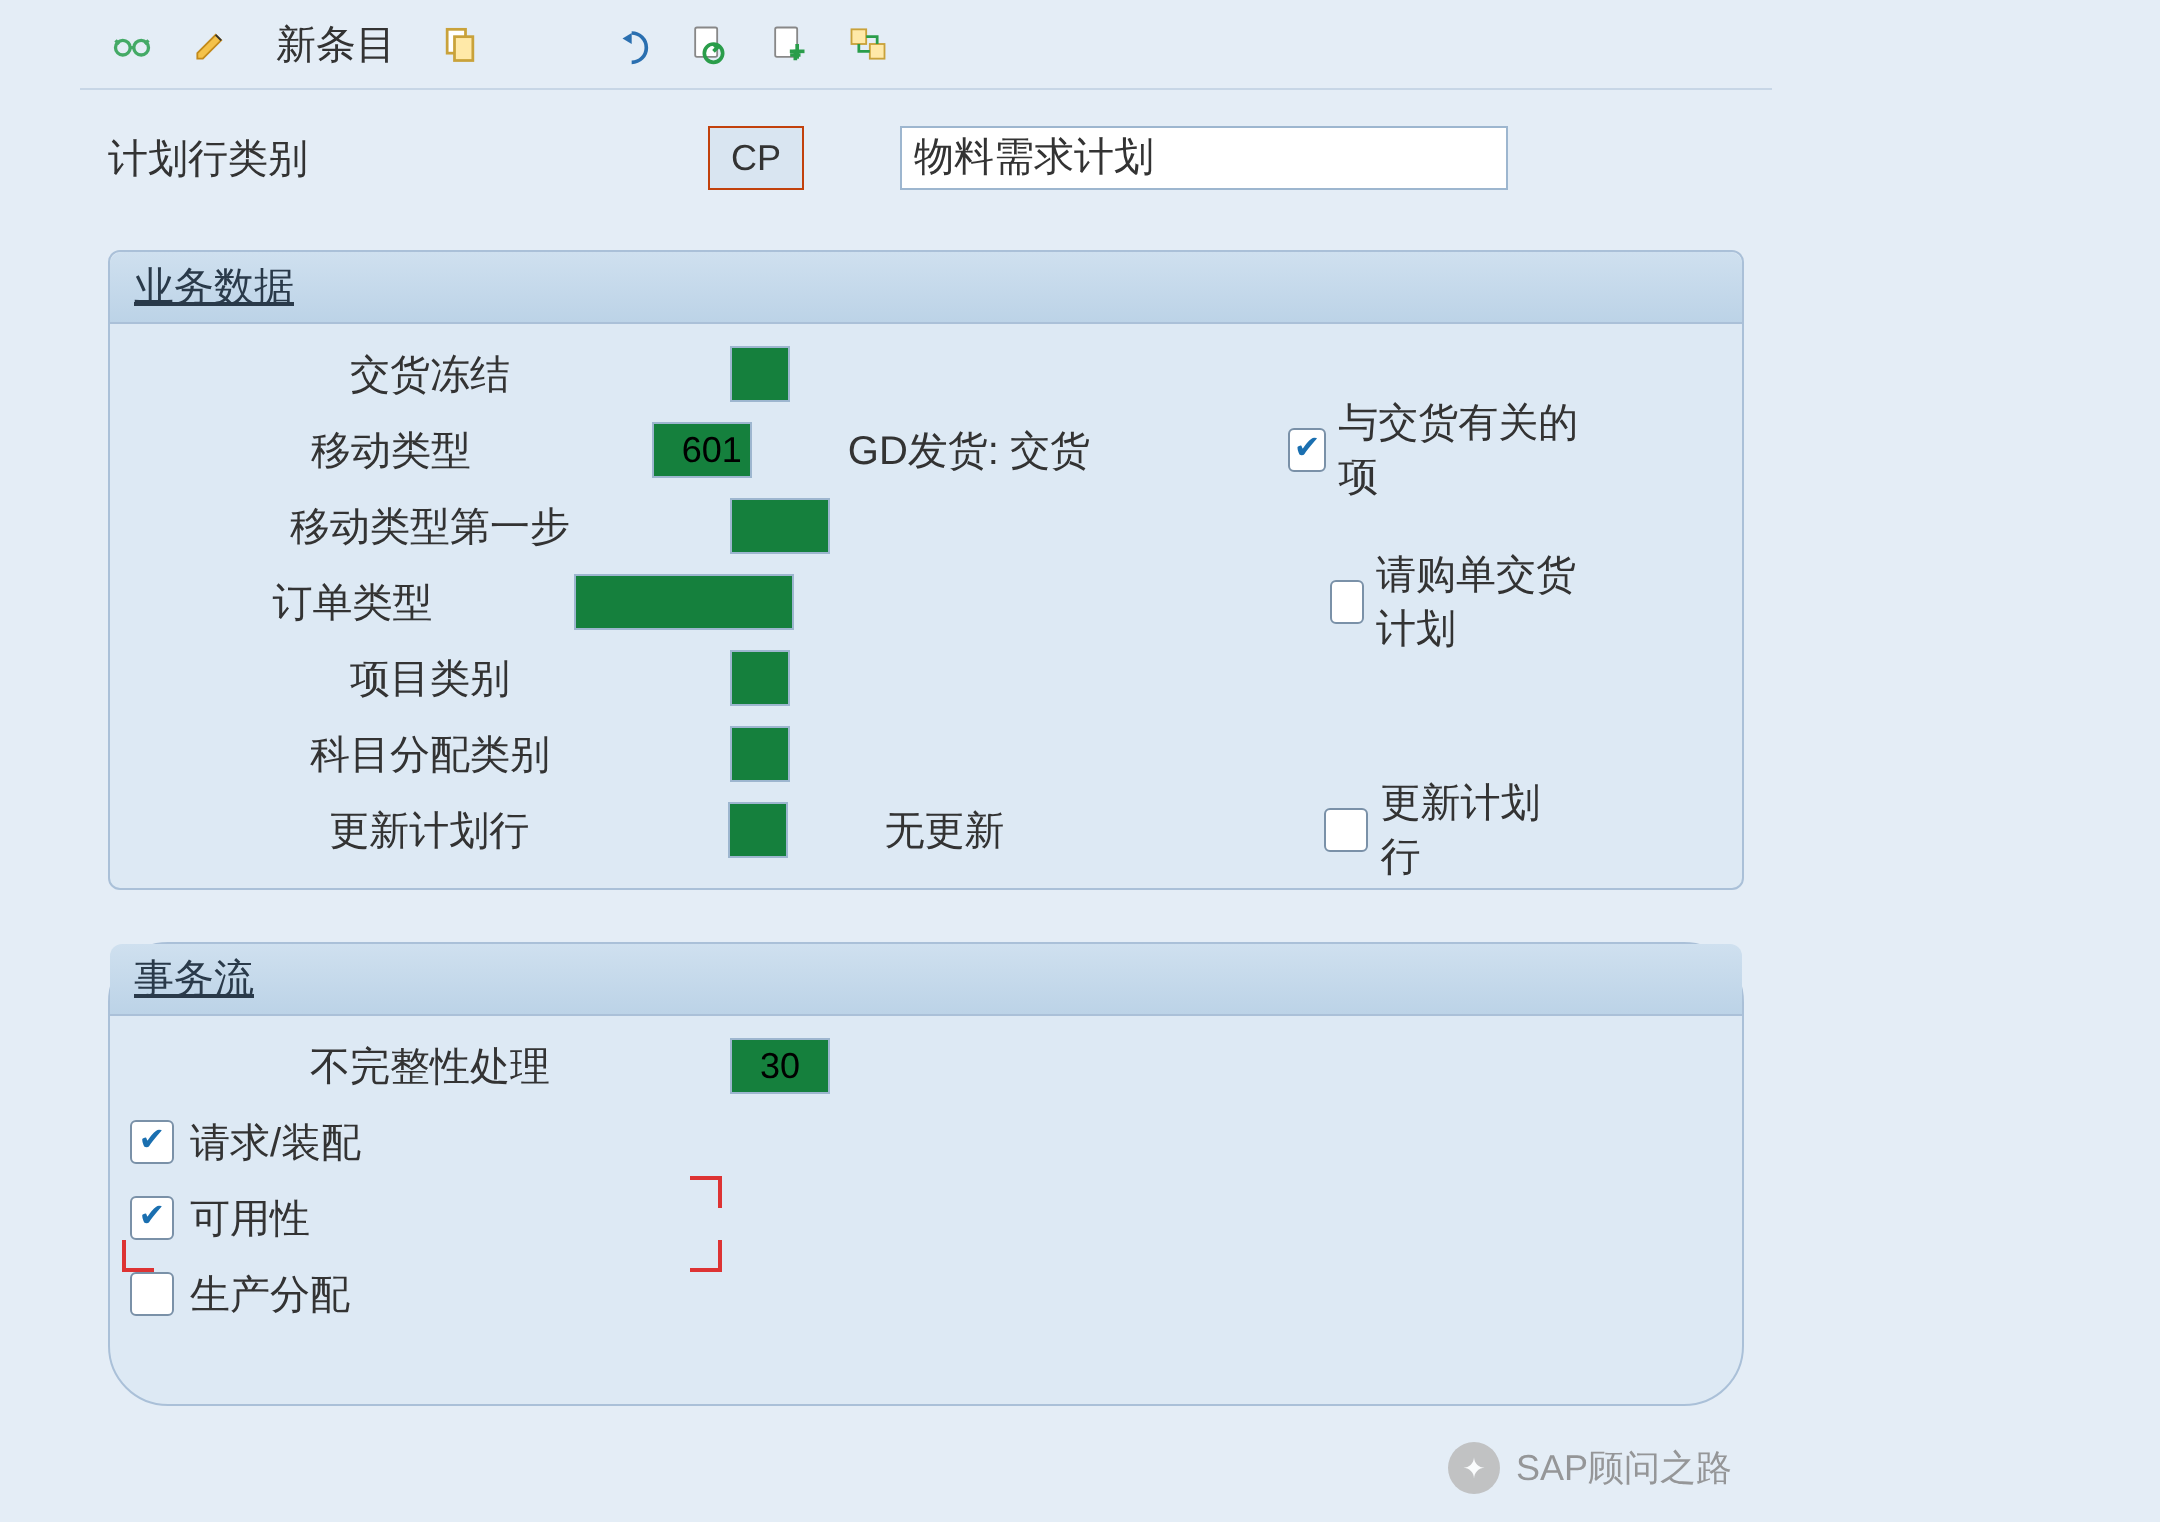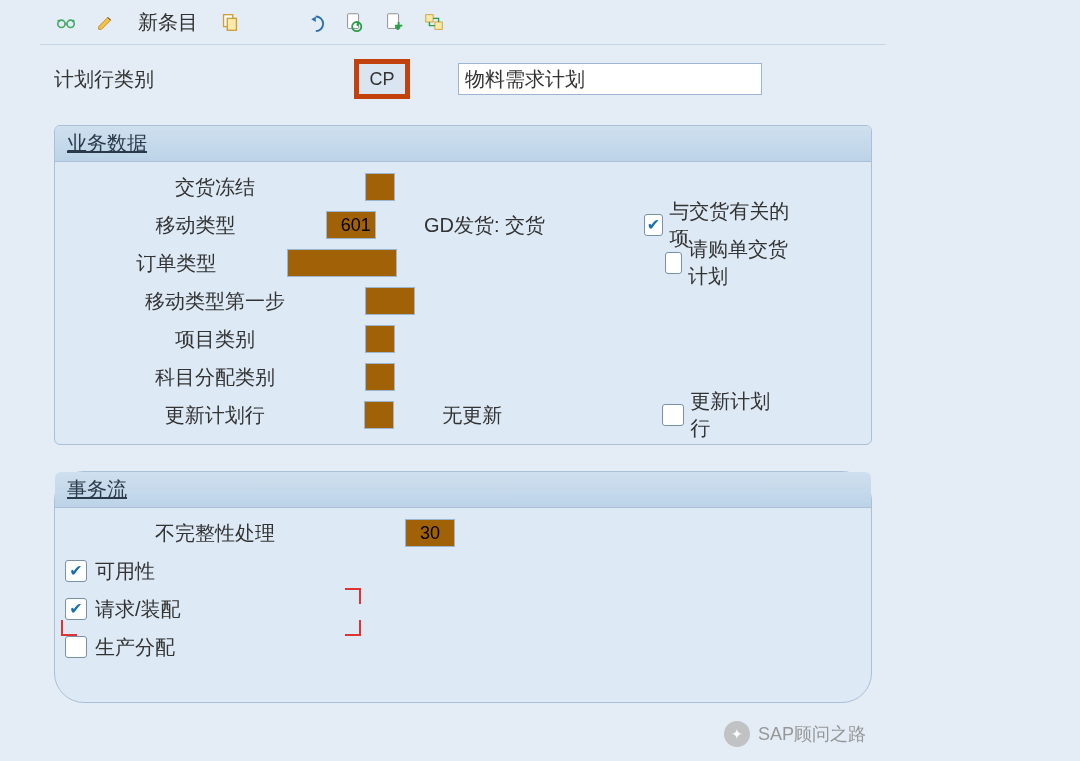--- a/index.html
+++ b/index.html
@@ -4,28 +4,28 @@
 <style>
 html,body{margin:0;padding:0;font-family:Arial,"Microsoft YaHei",sans-serif;font-size:18px;color:#333;background:#e4edf6;}
 .page{width:886px;height:761px;box-sizing:border-box;background:#e4edf6;position:relative;padding-left:40px;}
 .toolbar{display:flex;align-items:center;height:44px;padding:0 14px;gap:16px;border-bottom:1px solid #c7d6e6;}
 .toolbar .tbtn{display:inline-flex;align-items:center;justify-content:center;width:24px;height:24px;}
 .toolbar svg{width:22px;height:22px;}
 .toolbar .new-entry{font-size:20px;color:#333;padding:0 4px;}
 .spacer{width:28px;}
 .header-row{display:flex;align-items:center;height:40px;padding:0 14px;margin-top:14px;}
 .header-row .lbl{width:300px;font-size:20px;}
-.header-row .code{width:46px;height:30px;background:#d9e5f1;border:5px solid #c2410c;text-align:center;line-height:30px;font-size:18px;margin-right:48px;}
+.header-row .code{width:46px;height:30px;background:#d9e5f1;border:1px solid #c2410c;text-align:center;line-height:30px;font-size:18px;margin-right:48px;}
 .header-row .desc{width:290px;height:30px;background:#fff;border:1px solid #9db6cf;line-height:30px;padding:0 6px;font-size:20px;}
 .group{margin:26px 14px 0 14px;border:1px solid #aac0d8;border-radius:6px;background:#dde9f4;}
 .group-title{background:linear-gradient(#cfe0ef,#bcd3e7);border-bottom:1px solid #aac0d8;border-radius:6px 6px 0 0;padding:4px 12px;font-size:20px;color:#2a3a4a;text-decoration:underline;}
 .group-body{padding:6px 10px 10px 10px;}
 .row{display:flex;align-items:center;height:38px;}
 .row .lbl{width:300px;font-size:20px;text-align:center;}
-.row .inp{height:28px;background:#a16207;border:1px solid #9db6cf;box-sizing:border-box;padding:0 4px;font-size:18px;}
+.row .inp{height:28px;background:#15803d;border:1px solid #9db6cf;box-sizing:border-box;padding:0 4px;font-size:18px;}
 .w30{width:30px;} .w50{width:50px;text-align:right;} .w110{width:110px;}
 .row .txt{margin-left:48px;font-size:20px;min-width:220px;}
 .row .chkwrap{margin-left:auto;margin-right:71px;display:flex;align-items:center;gap:6px;font-size:20px;}
 .chk{width:20px;height:20px;border:1px solid #7a91a8;border-radius:3px;background:#fff;display:inline-flex;align-items:center;justify-content:center;}
 .chk.checked::after{content:"✔";color:#1a6fb0;font-size:16px;line-height:1;}
 .flow-row{display:flex;align-items:center;height:38px;gap:8px;}
 .flow-row .lbl{font-size:20px;}
 .highlight{position:absolute;border:0;pointer-events:none;}
 .hl-tl,.hl-tr,.hl-bl,.hl-br{position:absolute;width:14px;height:14px;border:2px solid #d33;} .hl-tr{border-left:none;border-bottom:none;}
 .hl-bl{border-right:none;border-top:none;} .hl-br{border-left:none;border-top:none;}
@@ -107,31 +107,31 @@
     <div class="row">
       <div class="lbl">移动类型</div>
       <input class="inp w50" value="601" style="">
       <div class="txt">GD发货: 交货</div>
       <div class="chkwrap">
         <span class="chk checked"></span>
         <span>与交货有关的项</span>
       </div>
     </div>
     <div class="row">
+      <div class="lbl">移动类型第一步</div>
+      <input class="inp w50" value="" style="">
+    </div>
+    <div class="row">
       <div class="lbl">订单类型</div>
       <input class="inp w110" value="" style="">
       <div class="txt"></div>
       <div class="chkwrap">
         <span class="chk"></span>
         <span>请购单交货计划</span>
       </div>
-    </div>
-    <div class="row">
-      <div class="lbl">移动类型第一步</div>
-      <input class="inp w50" value="" style="">
     </div>
     <div class="row">
       <div class="lbl">项目类别</div>
       <input class="inp w30" value="" style="">
     </div>
     <div class="row">
       <div class="lbl">科目分配类别</div>
       <input class="inp w30" value="" style="">
     </div>
     <div class="row">
@@ -144,29 +144,29 @@
       </div>
     </div>
   </div>
 </div>
 
 <div class="group" style="min-height:230px;border-radius:30px;">
   <div class="group-title">事务流</div>
   <div class="group-body" style="position:relative;">
     <div class="row">
       <div class="lbl">不完整性处理</div>
-      <input class="inp w50" style="text-align: center; margin-left: 40px;" value="30">
+      <input class="inp w50" style="text-align: center;" value="30">
+    </div>
+    <div class="flow-row">
+      <span class="chk checked"></span>
+      <span class="lbl" style="width:auto;">请求/装配</span>
     </div>
     <div class="flow-row">
       <span class="chk checked"></span>
       <span class="lbl" style="width:auto;">可用性</span>
-    </div>
-    <div class="flow-row">
-      <span class="chk checked"></span>
-      <span class="lbl" style="width:auto;">请求/装配</span>
     </div>
     <div class="flow-row">
       <span class="chk"></span>
       <span class="lbl" style="width:auto;">生产分配</span>
     </div>
 
     <div class="highlight" style="left:6px;top:80px;width:300px;height:48px;">
       <span class="hl-tr" style="right:0;top:0;"></span>
       <span class="hl-bl" style="left:0;bottom:0;"></span>
       <span class="hl-br" style="right:0;bottom:0;"></span>

